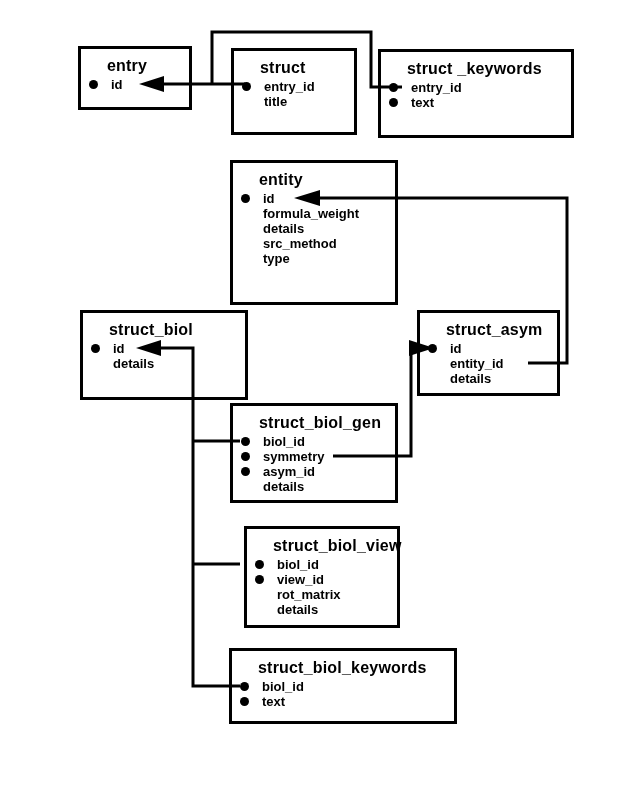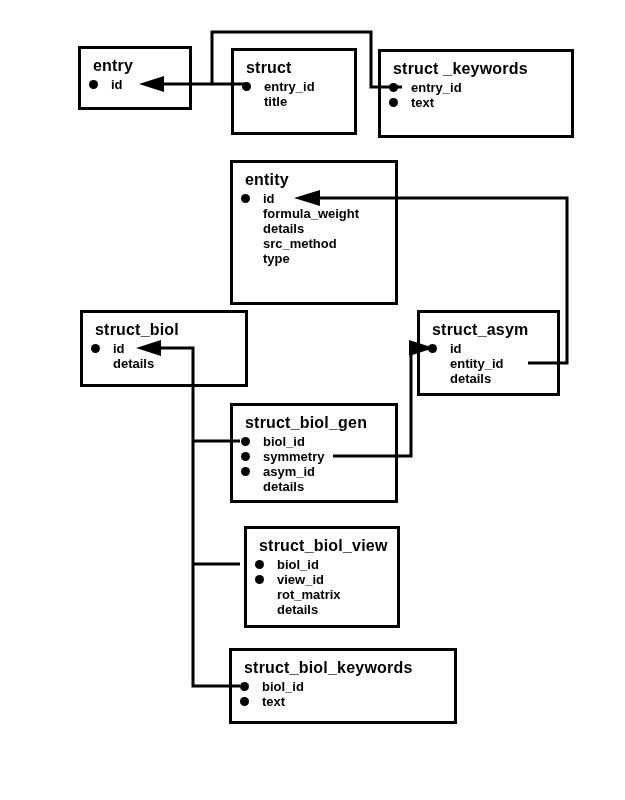--- a/index.html
+++ b/index.html
@@ -12,21 +12,21 @@
     overflow:hidden;
   }
   .table {
     position:absolute;
     border:3px solid #000;
     background:#ffffff;
     box-sizing:border-box;
     z-index:1;
   }
   .title {
-    margin:6px 0 0 12px;
+    margin:6px 0 0 26px;
     font-size:16px;
     line-height:22px;
     font-weight:bold;
     white-space:nowrap;
     letter-spacing:0.2px;
   }
   .row {
     display:flex;
     align-items:center;
     height:15px;
@@ -101,21 +101,21 @@
       <span class="f">details</span>
     </div>
     <div class="row nokey">
       <span class="f">src_method</span>
     </div>
     <div class="row nokey">
       <span class="f">type</span>
     </div>
   </div>
 
-  <div class="table" style="left:80px;top:310px;width:168px;height:77px">
+  <div class="table" style="left:80px;top:310px;width:168px;height:90px">
     <div class="title">struct_biol</div>
     <div class="row key">
       <span class="b"></span>
       <span class="f">id</span>
     </div>
     <div class="row nokey">
       <span class="f">details</span>
     </div>
   </div>
 

